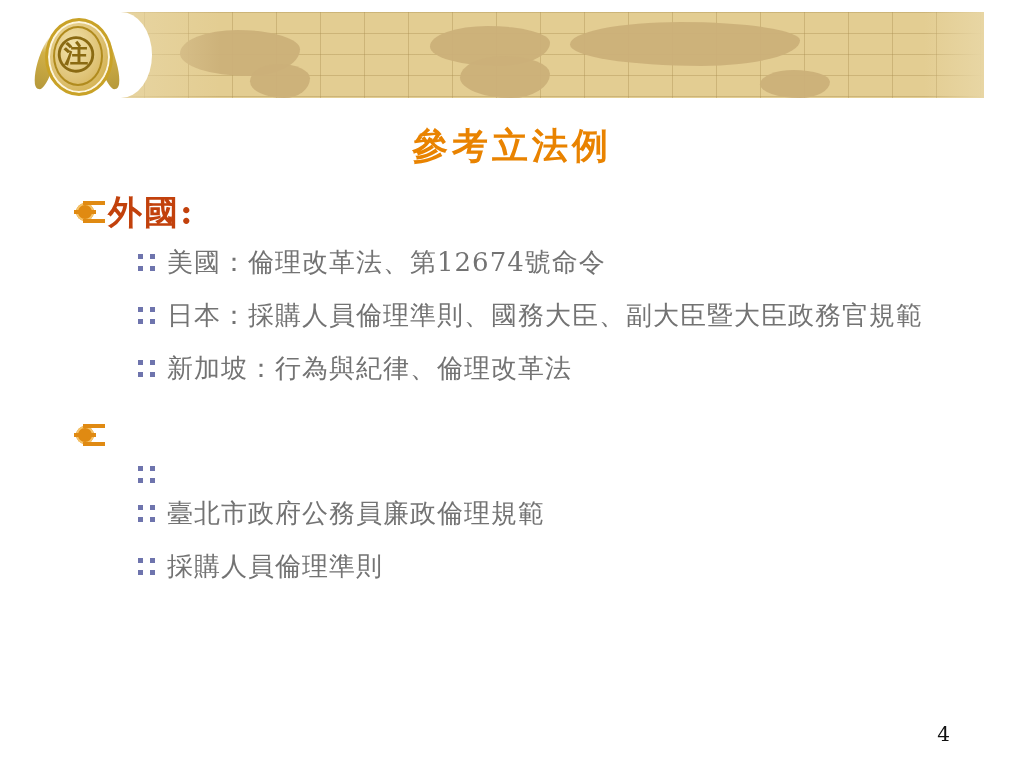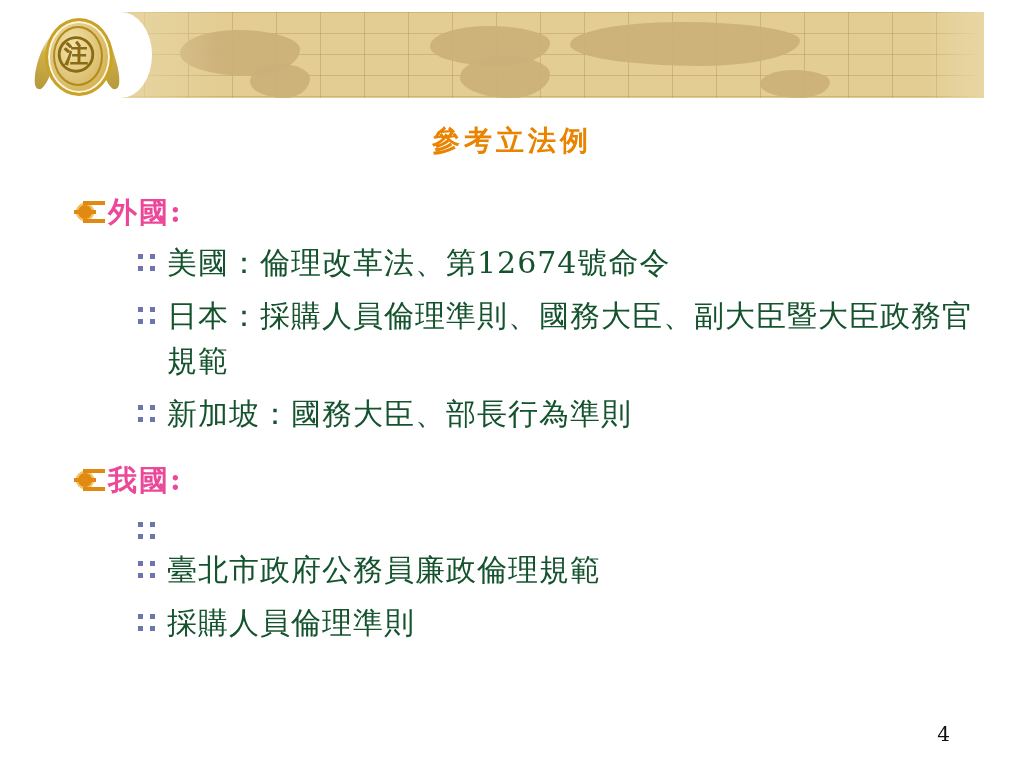--- a/index.html
+++ b/index.html
@@ -109,44 +109,44 @@
   .emblem .wheat-l { left: 2px; transform: rotate(16deg); }
   .emblem .wheat-r { left: 64px; transform: rotate(-16deg); }
 
   
   .slide-title {
     position: absolute;
     left: 0;
     top: 122px;
     width: 1024px;
     text-align: center;
-    font-size: 28px;
+    font-size: 36px;
     font-weight: bold;
     color: #E98300;
     letter-spacing: 4px;
     font-family: "DejaVu Serif", "Liberation Serif", serif;
   }
 
   
   .content {
     position: absolute;
     left: 74px;
     top: 190px;
     width: 900px;
   }
 
   .l1 {
     display: flex;
     align-items: flex-start;
     margin: 0 0 6px 0;
   }
   .l1-text {
-    font-size: 29px;
+    font-size: 34px;
     font-weight: bold;
-    color: #ec4899;
+    color: #c2410c;
     letter-spacing: 2px;
     line-height: 44px;
   }
   .bullet-l1 {
     width: 22px;
     height: 22px;
     margin: 11px 12px 0 0;
     flex: 0 0 auto;
     position: relative;
   }
@@ -169,22 +169,22 @@
     transform: none;
   }
 
   .l2 {
     display: flex;
     align-items: flex-start;
     margin: 0 0 8px 0;
     padding-left: 64px;
   }
   .l2-text {
-    font-size: 30px;
-    color: #14532d;
+    font-size: 26px;
+    color: #737373;
     line-height: 45px;
     letter-spacing: 1px;
     max-width: 810px;
   }
   .bullet-l2 {
     width: 17px;
     height: 17px;
     margin: 14px 12px 0 0;
     flex: 0 0 auto;
     position: relative;
@@ -254,28 +254,27 @@
   <div class="l2">
     <span class="bullet-l2"></span>
     <span class="l2-text">美國：倫理改革法、第12674號命令</span>
   </div>
   <div class="l2">
     <span class="bullet-l2"></span>
     <span class="l2-text">日本：採購人員倫理準則、國務大臣、副大臣暨大臣政務官規範</span>
   </div>
   <div class="l2">
     <span class="bullet-l2"></span>
-    <span class="l2-text">新加坡：國務大臣、部長行為準則</span>
+    <span class="l2-text">新加坡：行為與紀律、倫理改革法</span>
   </div>
 
   <div class="group-gap"></div>
 
   <div class="l1">
     <span class="bullet-l1"></span>
-    <span class="l1-text">我國:</span>
   </div>
 
   <div class="l2" style="padding-left:64px;">
     <span class="bullet-l2"></span>
   </div>
   <div class="l2" style="padding-left:64px;">
     <span class="bullet-l2"></span>
     <span class="l2-text">臺北市政府公務員廉政倫理規範</span>
   </div>
   <div class="l2" style="padding-left:64px;text-align:center;">

